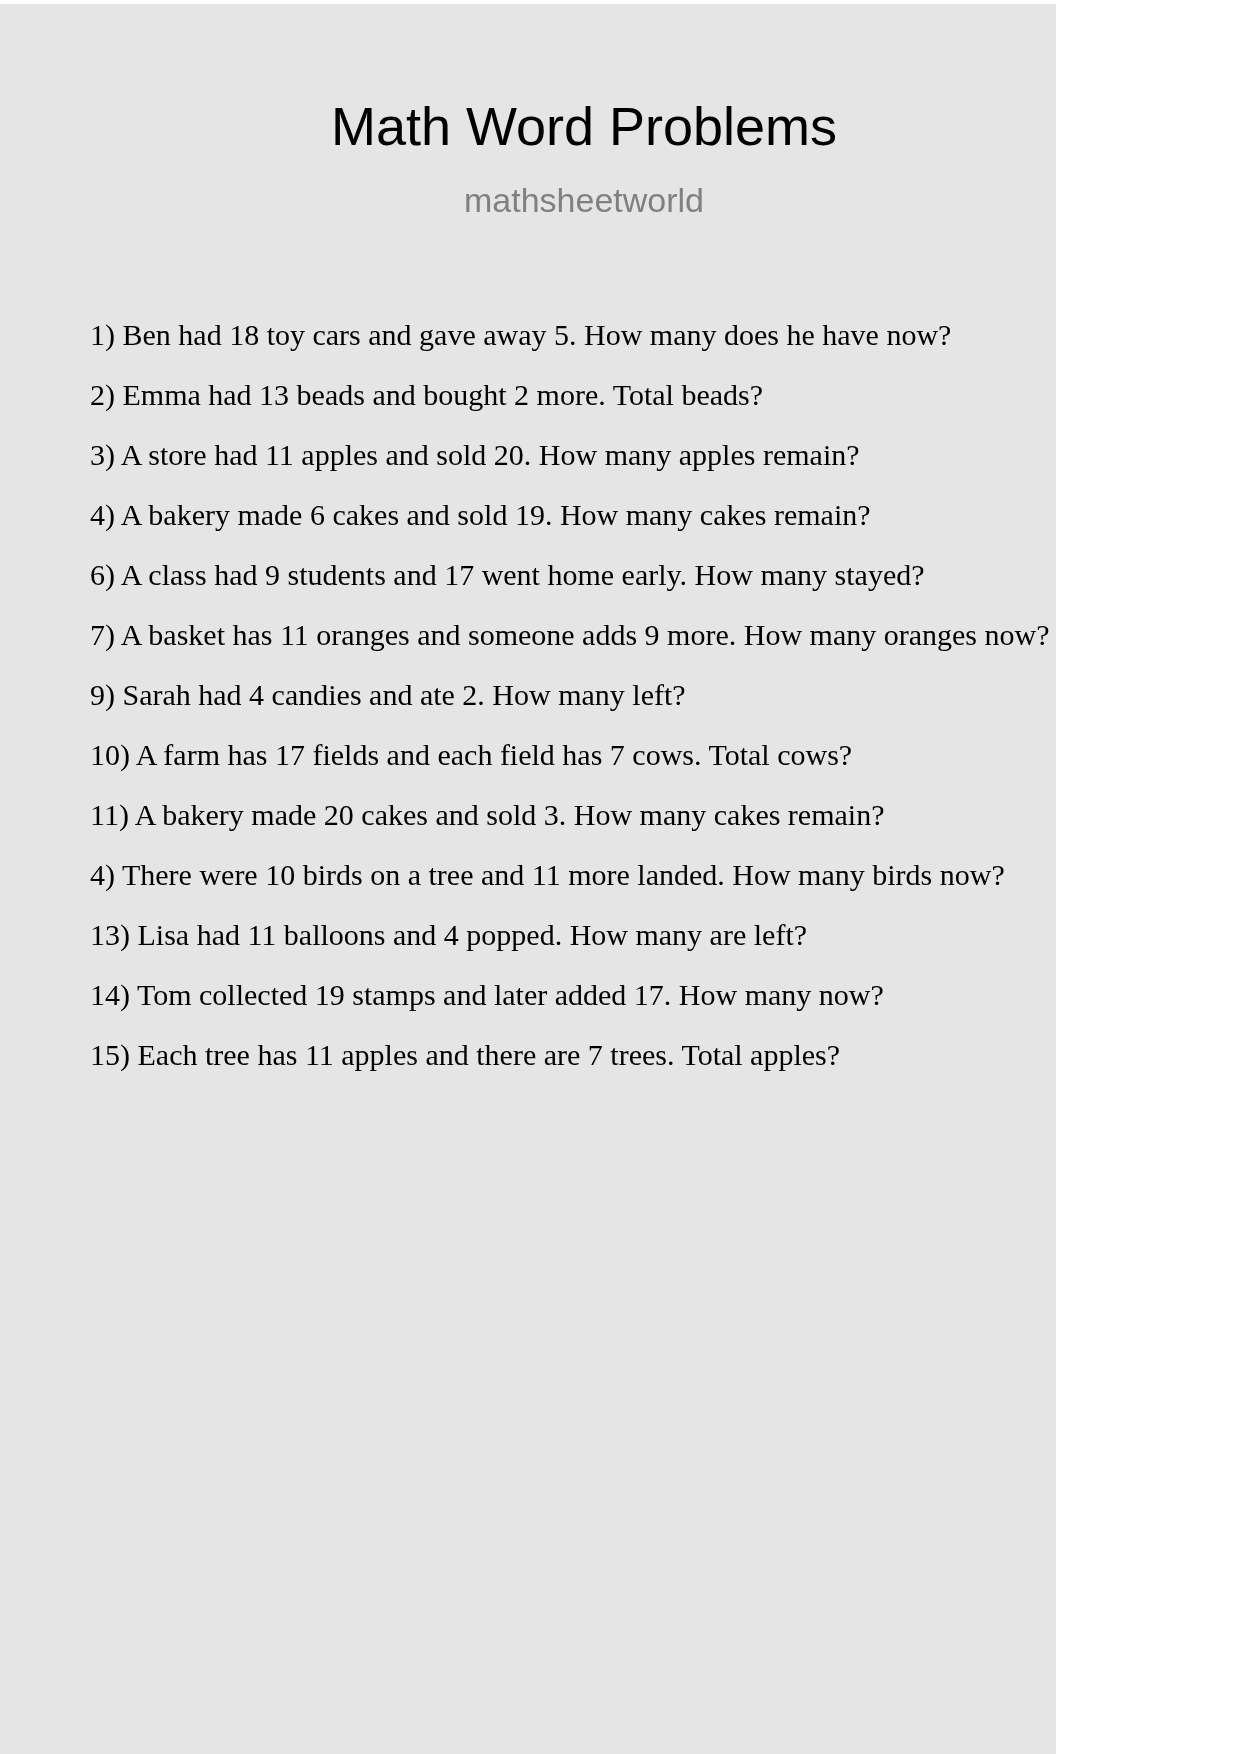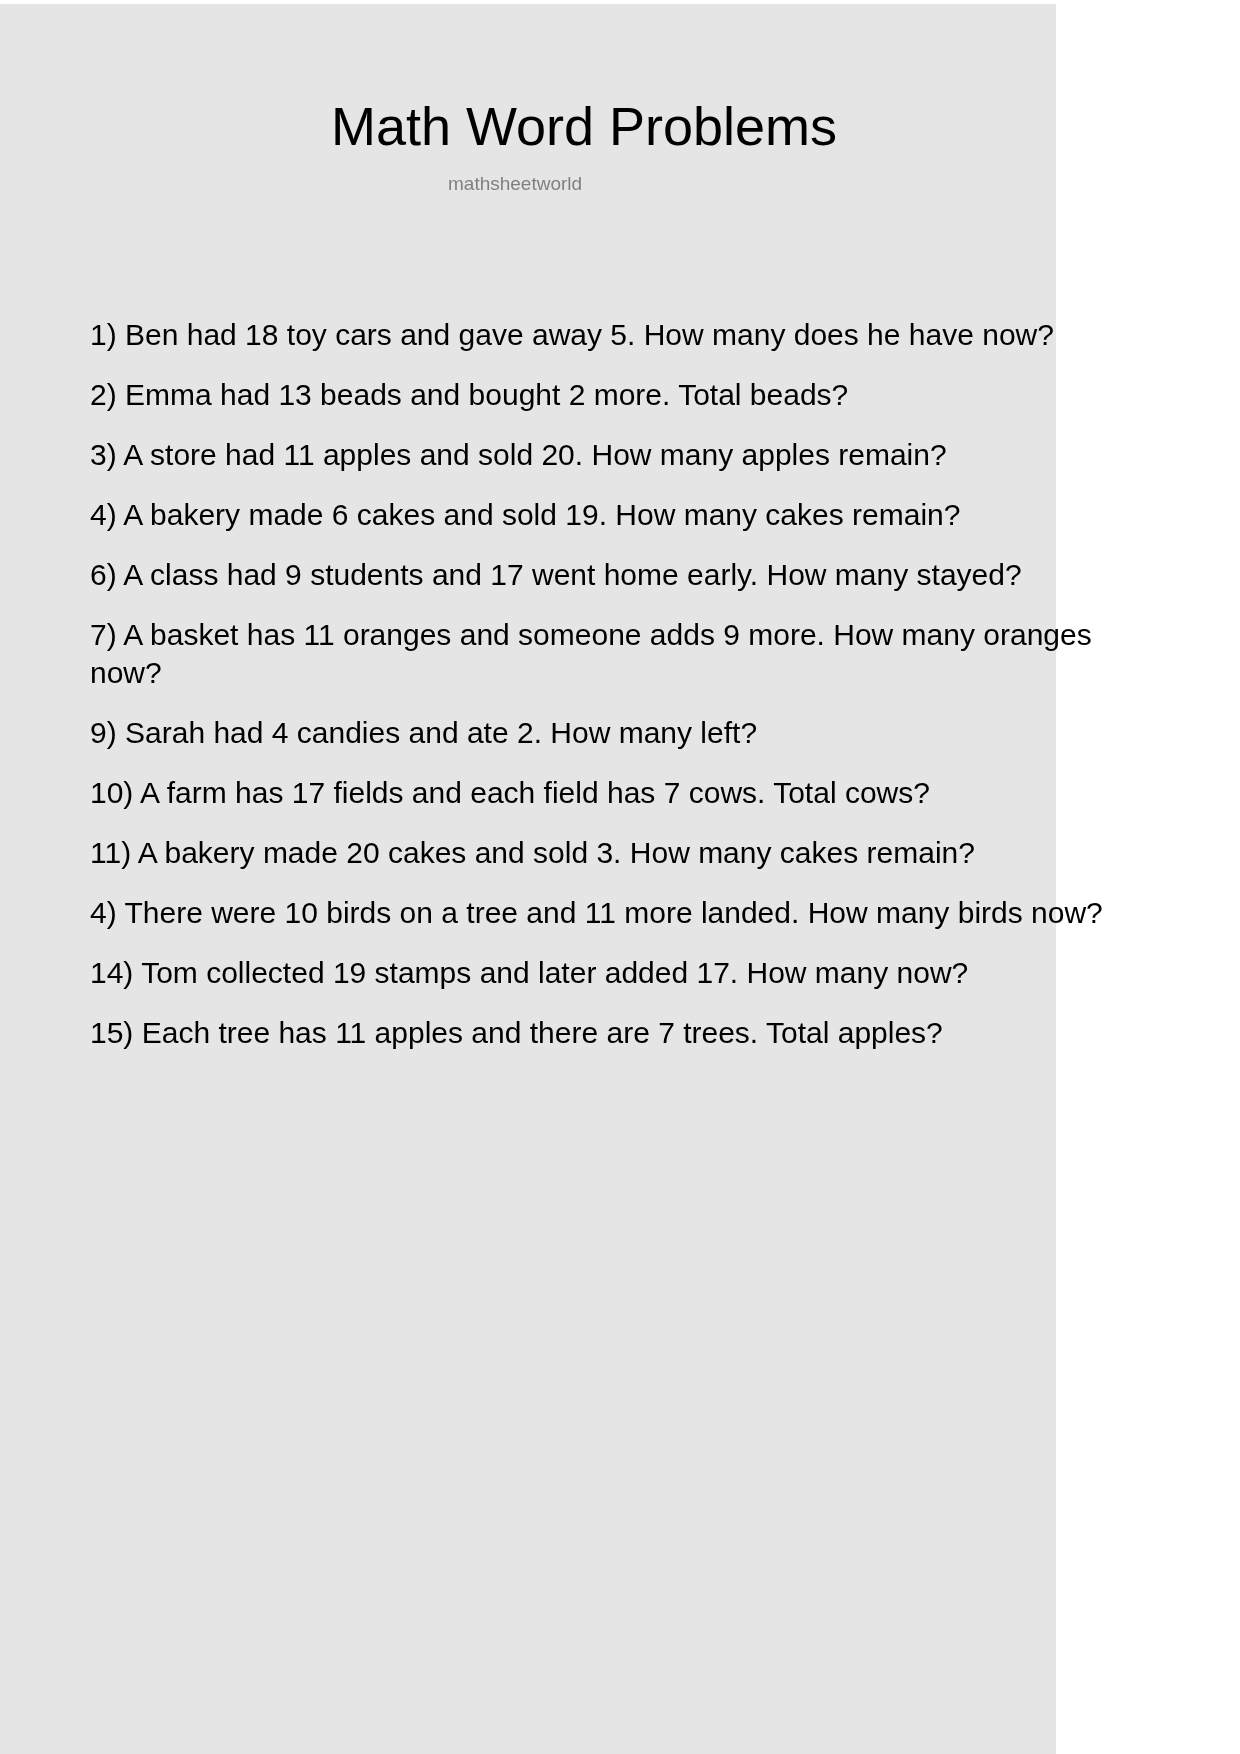--- a/index.html
+++ b/index.html
@@ -32,57 +32,59 @@
       font-size: 54px;
       line-height: 64px;
       font-weight: normal;
       margin: 0;
       color: #000000;
     }
     .subtitle {
       position: absolute;
       left: 448px;
       top: 162px;
-      font-size: 19px;
+      font-size: 34px;
       line-height: 36px;
       color: #808080;
-      margin: 0;
+      margin: 16px;
     }
     .problems {
       position: absolute;
       left: 90px;
       top: 312px;
       width: 1060px;
       margin: 0;
       padding: 0;
       list-style: none;
     }
     .problem {
       font-size: 30px;
       line-height: 38px;
       margin: 0 0 22px 0;
       padding: 0;
       color: #000000;
       letter-spacing: 0px;
+      font-family: Liberation Serif, serif;
     }
   </style>
 </head>
 <body>
 
 <div class="page">
   <h1 class="title">Math Word Problems</h1>
   <div class="subtitle">mathsheetworld</div>
 
   <ol class="problems">
     <li class="problem">1) Ben had 18 toy cars and gave away 5. How many does he have now?</li>
     <li class="problem">2) Emma had 13 beads and bought 2 more. Total beads?</li>
     <li class="problem">3) A store had 11 apples and sold 20. How many apples remain?</li>
     <li class="problem">4) A bakery made 6 cakes and sold 19. How many cakes remain?</li>
     <li class="problem">6) A class had 9 students and 17 went home early. How many stayed?</li>
     <li class="problem">7) A basket has 11 oranges and someone adds 9 more. How many oranges now?</li>
     <li class="problem">9) Sarah had 4 candies and ate 2. How many left?</li>
     <li class="problem">10) A farm has 17 fields and each field has 7 cows. Total cows?</li>
     <li class="problem">11) A bakery made 20 cakes and sold 3. How many cakes remain?</li>
     <li class="problem">4) There were 10 birds on a tree and 11 more landed. How many birds now?</li>
+    <li class="problem">13) Lisa had 11 balloons and 4 popped. How many are left?</li>
     <li class="problem">14) Tom collected 19 stamps and later added 17. How many now?</li>
     <li class="problem">15) Each tree has 11 apples and there are 7 trees. Total apples?</li>
   </ol>
 </div>
 
 </body></html>

